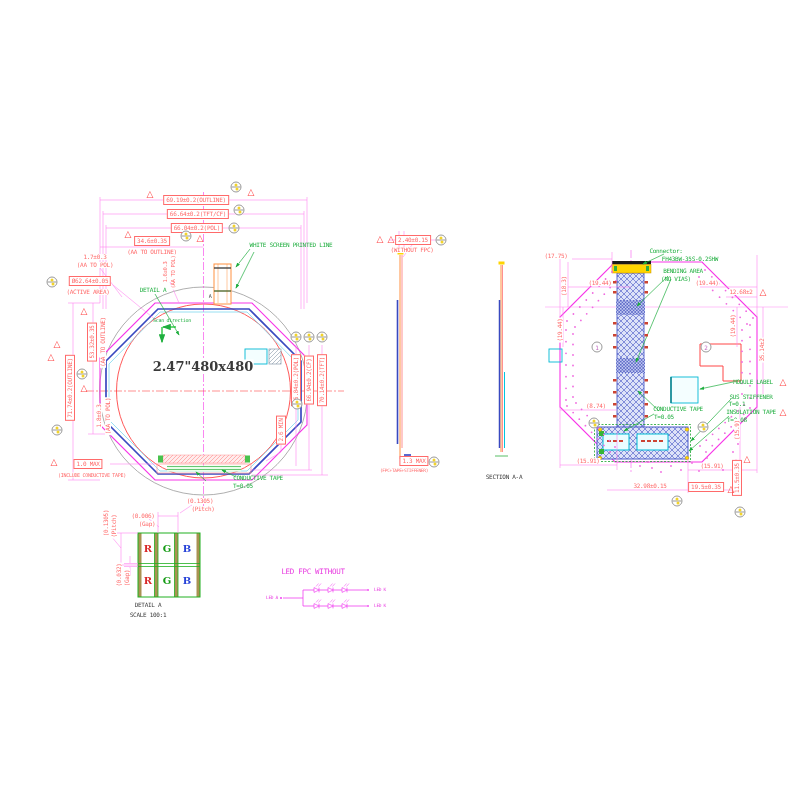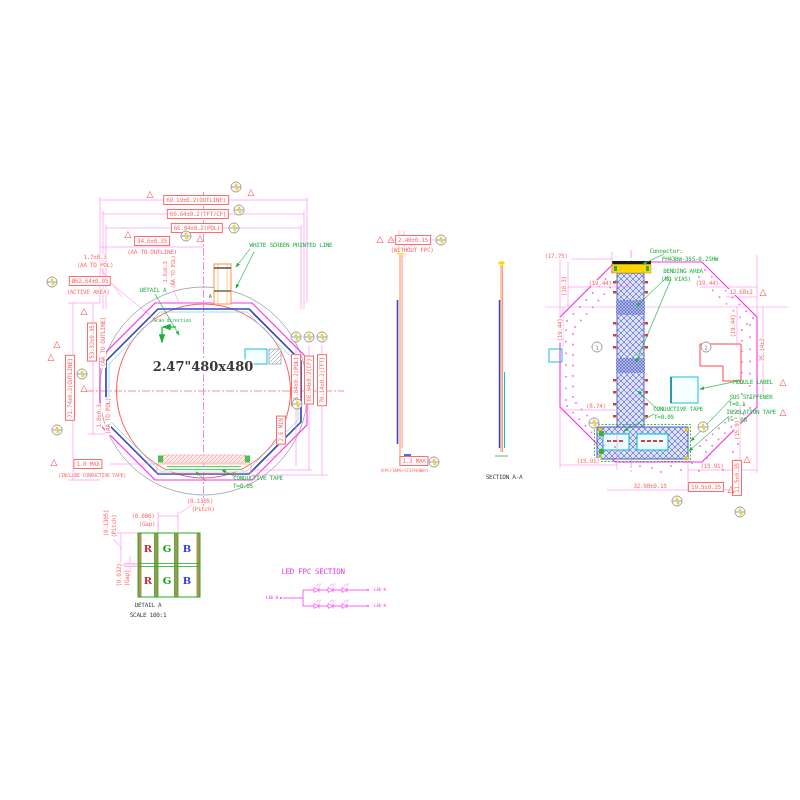--- a/index.html
+++ b/index.html
@@ -377,21 +377,21 @@
       <span class="lab rot bg" style="left: 119px; top: 575px; color: rgb(255, 106, 106); font-size: 6px;">(0.032)</span>
       <span class="lab rot bg" style="left: 127px; top: 578px; color: rgb(255, 106, 106); font-size: 6px;">(Gap)</span>
       <span class="lab serif" style="left: 148px; top: 549px; color: rgb(216, 40, 40); font-size: 10px;">R</span>
       <span class="lab serif" style="left: 167px; top: 549px; color: rgb(22, 156, 22); font-size: 10px;">G</span>
       <span class="lab serif" style="left: 187px; top: 549px; color: rgb(39, 66, 216); font-size: 10px;">B</span>
       <span class="lab serif" style="left: 148px; top: 581px; color: rgb(216, 40, 40); font-size: 10px;">R</span>
       <span class="lab serif" style="left: 167px; top: 581px; color: rgb(22, 156, 22); font-size: 10px;">G</span>
       <span class="lab serif" style="left: 187px; top: 581px; color: rgb(39, 66, 216); font-size: 10px;">B</span>
       <span class="lab bg" style="left: 148px; top: 605px; color: rgb(58, 58, 58); font-size: 6px;">DETAIL A</span>
       <span class="lab bg" style="left: 148px; top: 615px; color: rgb(58, 58, 58); font-size: 6px;">SCALE 100:1</span>
-      <span class="lab" style="left: 313px; top: 572px; color: rgb(232, 60, 224); font-size: 7.5px;">LED FPC SECTION</span>
+      <span class="lab" style="left: 313px; top: 572px; color: rgb(232, 60, 224); font-size: 7.5px;">LED FPC WITHOUT</span>
       <span class="lab" style="left: 272px; top: 598px; color: rgb(232, 60, 224); font-size: 4.5px;">LED A</span>
       <span class="lab" style="left: 380px; top: 590px; color: rgb(232, 60, 224); font-size: 4.5px;">LED K</span>
       <span class="lab" style="left: 380px; top: 606px; color: rgb(232, 60, 224); font-size: 4.5px;">LED K</span>
     </div>
 <div id="symbols">
       <div class="balloon" style="left: 236px; top: 187px;">
         <i class="d1"></i>
         <i class="d2"></i>
       </div>
       <div class="balloon" style="left: 239px; top: 210px;">

